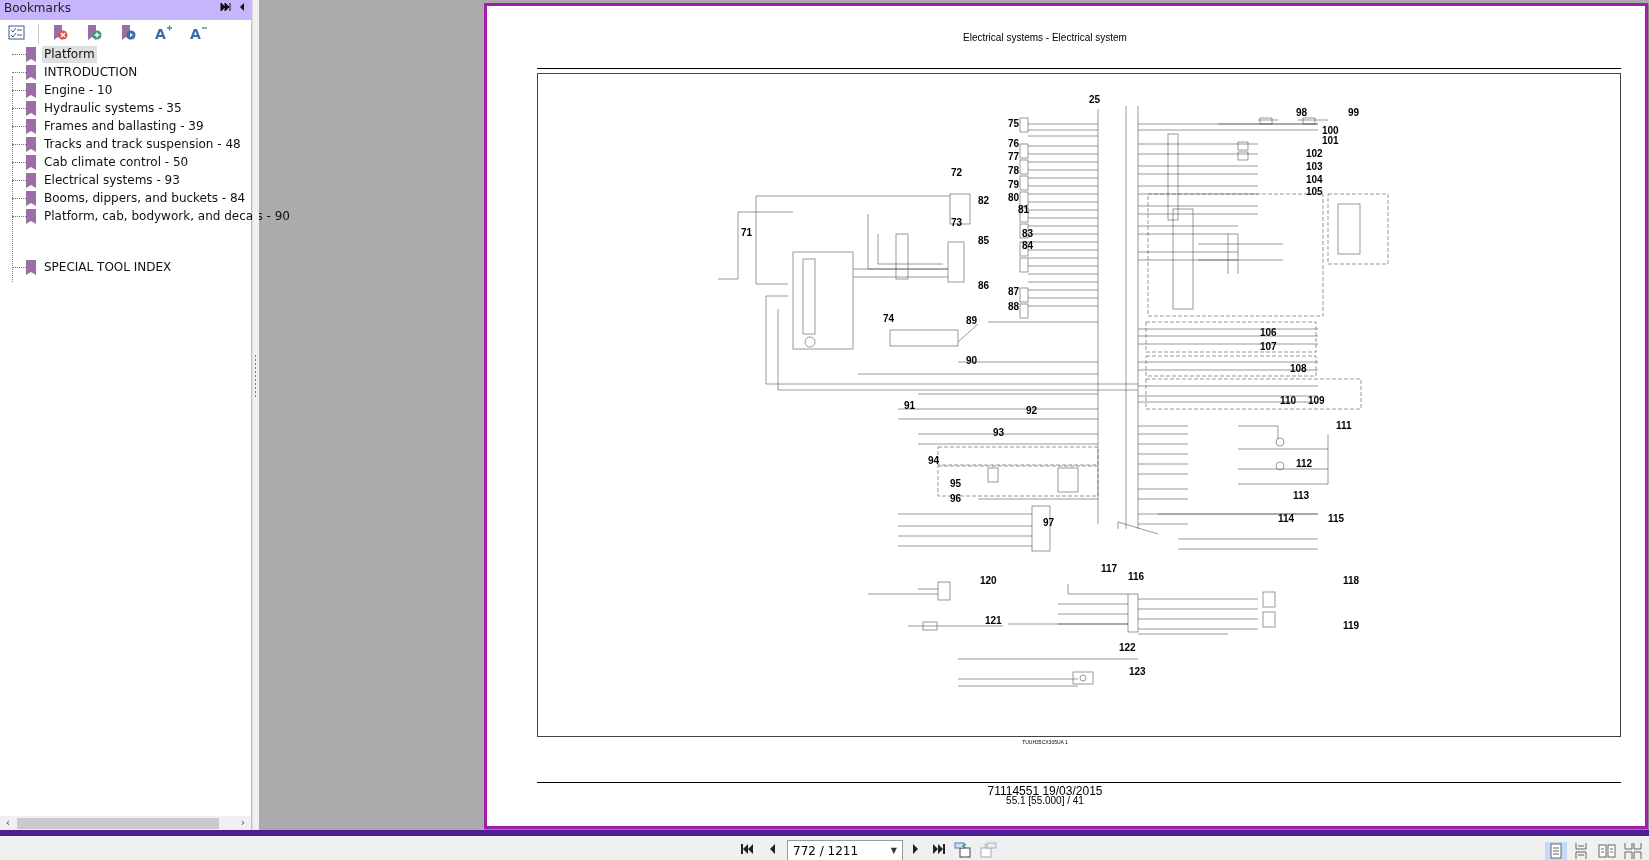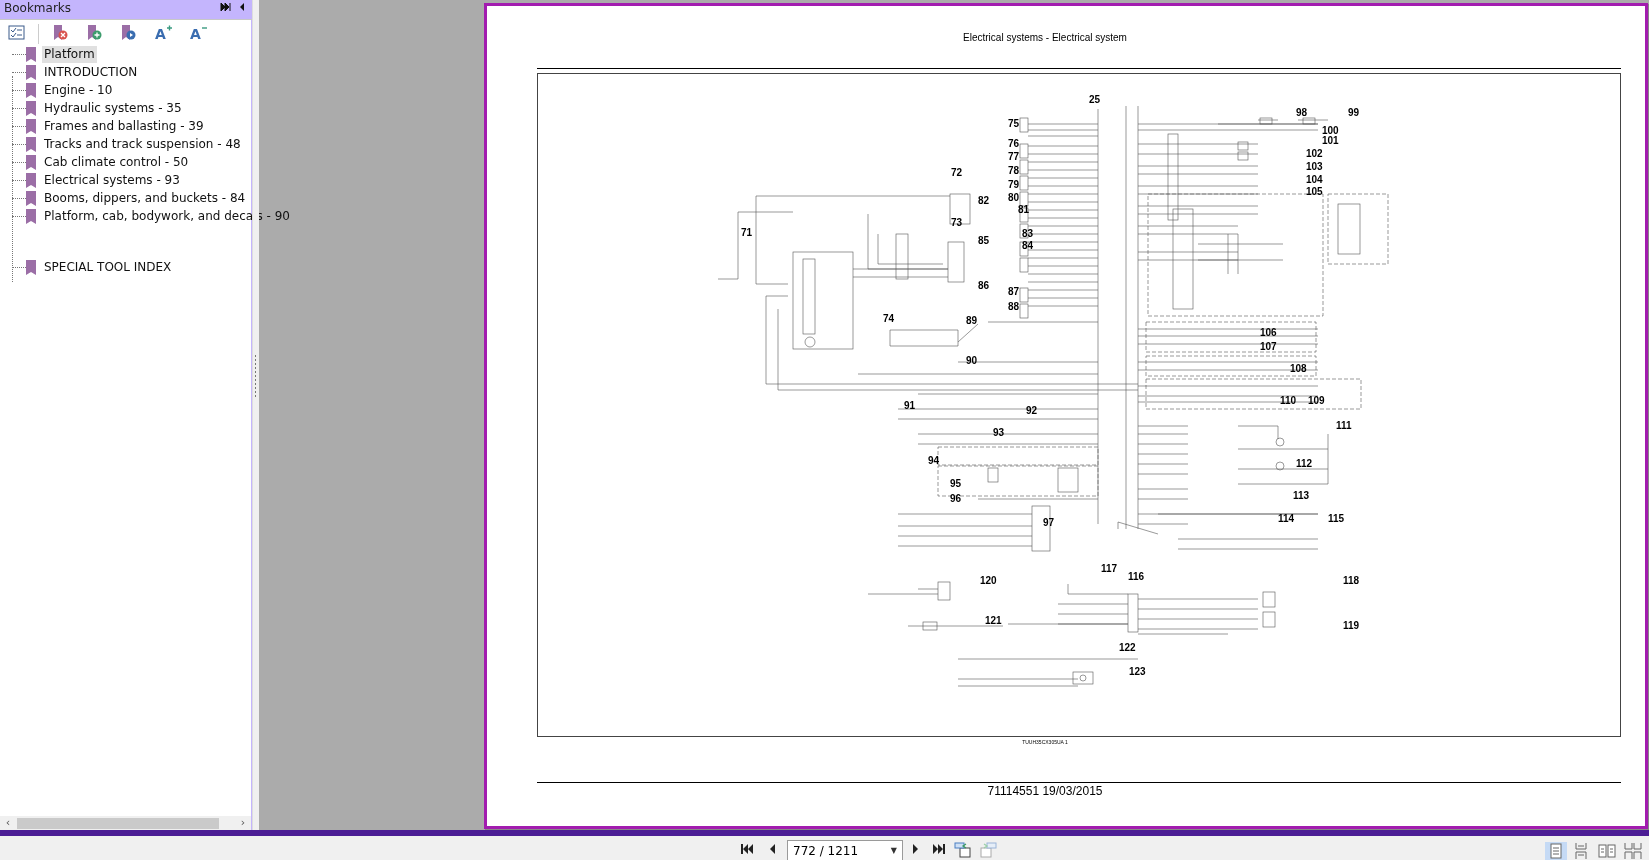--- a/index.html
+++ b/index.html
@@ -315,20 +315,21 @@
         <text class="ref" x="442" y="510">120</text>
         <text class="ref" x="447" y="550">121</text>
         <text class="ref" x="581" y="577">122</text>
         <text class="ref" x="591" y="601">123</text>
       </g>
     </svg>
   </div>
   <div id="fig-caption">TUUH35CX305UA      1</div>
   <div id="ftr-line"></div>
   <div id="ftr-doc">71114551 19/03/2015</div>
+  <div id="ftr-page">55.1 [55.000] / 41</div>
 </div>
 
 <div id="bottombar">
   <span class="nav-btn" style="left:738px;">
     <svg width="16" height="14" viewBox="0 0 16 14">
         <path d="M2 2v10h2V2z M9 2 L4 7 L9 12z M14 2 L9 7 L14 12z" fill="#222"></path>
       </svg>
   </span>
   <span class="nav-btn" style="left:763px;">
     <svg width="12" height="14" viewBox="0 0 12 14">

